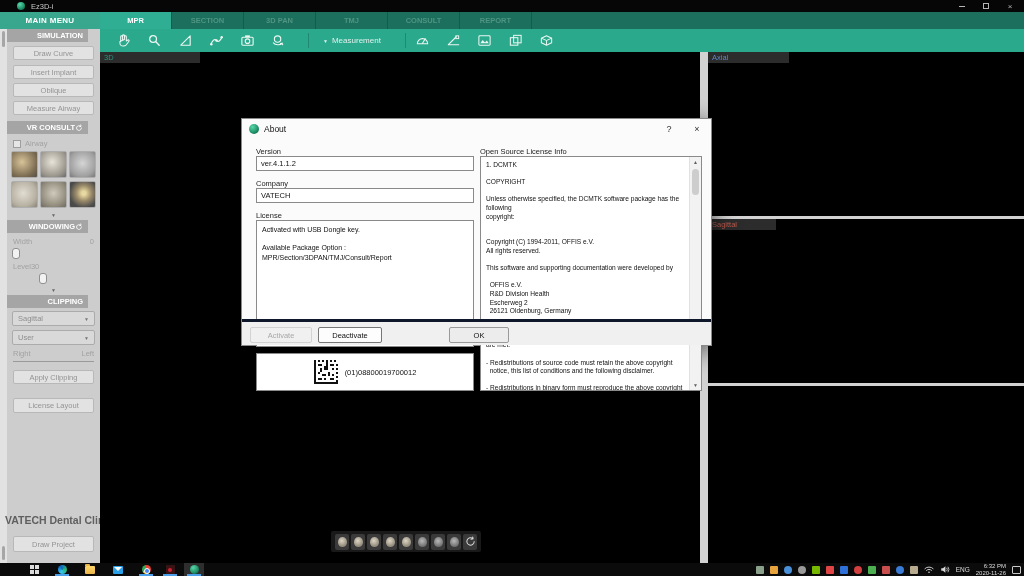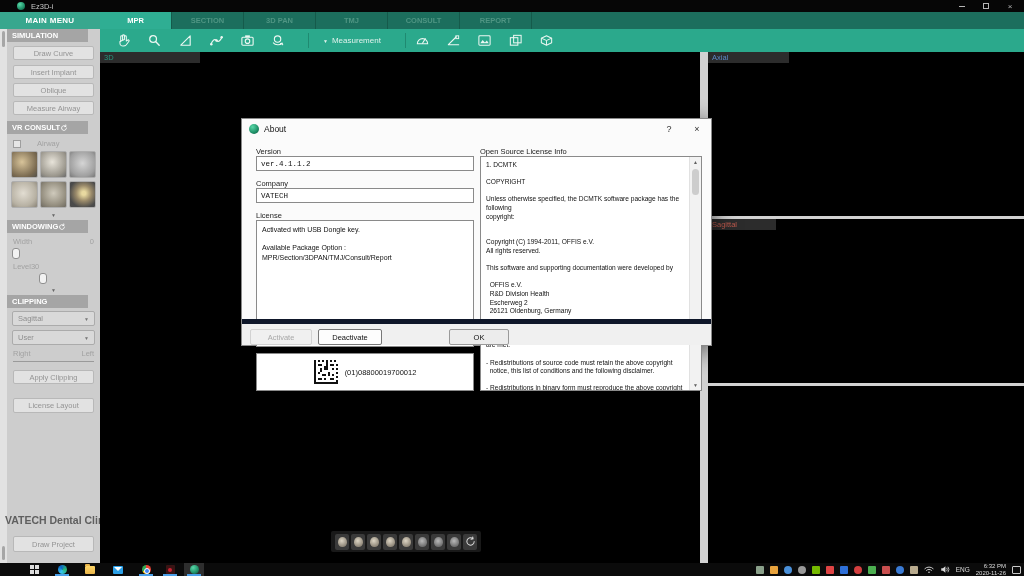--- a/index.html
+++ b/index.html
@@ -27,21 +27,21 @@
   .tb-ic{width:18px;height:18px;display:flex;align-items:center;justify-content:center;margin-right:13px}
   .tb-sep{width:1px;height:15px;background:#1f8a71;margin:0 8px}
   .tb-meas{display:flex;align-items:center;gap:4px;color:#dff2ec;font-size:8px;padding:0 16px 0 6px}
   .caret{font-size:5px;color:#dff2ec}
 
   
   .sidebar{left:0;top:29px;width:100px;height:534px;background:#cdcdcd}
   .scrollstrip{position:absolute;left:0;top:0;width:7px;height:100%;background:#e2e2e2}
   .scrollthumb{position:absolute;left:2px;width:3px;background:#a6a6a6;border-radius:2px}
   .side-c{position:absolute;left:7px;top:0;right:0;height:100%}
-  .sec-h{position:absolute;left:0;right:12px;height:13px;background:#a5a5a5;color:#fff;font-size:7.5px;font-weight:bold;display:flex;align-items:center;justify-content:flex-start;padding:0 5px}
+  .sec-h{position:absolute;left:0;right:12px;height:13px;background:#a5a5a5;color:#fff;font-size:7.5px;font-weight:bold;display:flex;align-items:center;justify-content:flex-end;padding:0 5px}
   .s-btn{position:absolute;left:6px;right:6px;height:14px;background:#e2e2e2;border:1px solid #b8b8b8;border-radius:2px;color:#949494;font-size:7.5px;display:flex;align-items:center;justify-content:center}
   .chk{width:8px;height:8px;background:#e6e6e6;border:1px solid #9e9e9e}
   .s-lbl{color:#a2a2a2;font-size:7.5px}
   .thumb6{position:absolute;width:27px;height:27px;border-radius:2px;border:1px solid #aeaeae}
   .collapse{position:absolute;left:0;right:0;text-align:center;font-size:5px;color:#666}
   .sl-thumb{position:absolute;width:8px;height:11px;background:#f2f2f2;border:1px solid #8f8f8f;border-radius:3px}
   .dd{position:absolute;left:5px;right:5px;height:15px;background:#d9d9d9;border:1px solid #ababab;border-radius:2px;display:flex;align-items:center;justify-content:space-between;padding:0 5px;color:#8f8f8f;font-size:7.5px}
   .clinic{position:absolute;left:-2px;width:104px;overflow:hidden;white-space:nowrap;font-size:10.5px;font-weight:bold;color:#5f5f5f}
 
   
@@ -58,28 +58,28 @@
   .o-btn{width:14px;height:16px;background:#3a3a3a;border-radius:2px;display:flex;align-items:center;justify-content:center}
   .head{width:9px;height:10px;border-radius:50% 50% 45% 45%;background:radial-gradient(circle at 42% 38%,#ddd5c4,#8e8678 72%,#5a5448)}
   .head.gray{background:radial-gradient(circle at 45% 40%,#b9b9b9,#6e6e6e 72%,#4a4a4a)}
 
   
   .dlg{left:241px;top:118px;width:471px;height:228px;background:#fbfbfb;border:1px solid #8a8a8a;box-shadow:0 5px 22px rgba(0,0,0,.65);z-index:50}
   .dlg-t{position:absolute;left:0;top:0;right:0;height:20px;background:#fbfbfb;display:flex;align-items:center;padding-left:7px}
   .dlg-title{font-size:8.5px;color:#111;margin-left:5px}
   .dlg-tb{width:28px;height:20px;display:flex;align-items:center;justify-content:center;color:#333;font-size:9px}
   .fld-lbl{position:absolute;font-size:7.5px;color:#222}
-  .fld{position:absolute;height:15px;background:#fff;border:1px solid #8a8a8a;font-family:Liberation Mono, monospace;font-size:7.5px;color:#111;padding:0 4px;width:218px}
+  .fld{position:absolute;height:15px;background:#fff;border:1px solid #8a8a8a;font-family:Liberation Sans, sans-serif;font-size:7.5px;color:#111;padding:0 4px;width:218px}
   .box{position:absolute;background:#fff;border:1px solid #8a8a8a}
   .pre{white-space:pre-wrap;font-size:7px;line-height:9.2px;color:#111;padding:4px 5px}
   .oss-pre{white-space:pre-wrap;font-size:6.6px;line-height:8.6px;color:#111;padding:4px 16px 4px 5px;height:100%;overflow:hidden}
   .sbar{position:absolute;right:0;top:0;bottom:0;width:12px;background:#f2f2f2;border-left:1px solid #e1e1e1}
   .sbar .ar{position:absolute;left:0;width:11px;text-align:center;font-size:5px;color:#606060}
   .sbar .th{position:absolute;left:2px;width:7px;height:26px;background:#cdcdcd;border-radius:4px;top:12px}
-  .dlg-foot{position:absolute;left:0;right:0;bottom:0;height:26px;background:#f0f0f0;border-top:5px solid #0f172a}
+  .dlg-foot{position:absolute;left:0;right:0;bottom:0;height:26px;background:#f0f0f0;border-top:3px solid #0f172a}
   .d-btn{position:absolute;top:5px;height:16px;font-size:7.5px;display:flex;align-items:center;justify-content:center;border-radius:2px}
   .d-btn.dis{background:#f0f0f0;border:1px solid #d2d2d2;color:#a8a8a8}
   .d-btn.nrm{background:#fdfdfd;border:1px solid #777;color:#111}
   .d-btn.ok{background:#ececec;border:1px solid #9a9a9a;color:#111}
 
   
   .taskbar{left:0;bottom:0;width:1024px;height:13px;background:#0b0b0b;display:flex;align-items:center}
   .tk{position:relative;width:20px;height:13px;display:flex;align-items:center;justify-content:center}
   .tk.active{background:#2e2e2e}
   .tk.run::after{content:"";position:absolute;left:3px;right:3px;bottom:0;height:2px;background:#4a9fe8}
@@ -221,21 +221,21 @@
     <div class="s-btn" style="top:36px">Insert Implant</div>
     <div class="s-btn" style="top:54px">Oblique</div>
     <div class="s-btn" style="top:72px">Measure Airway</div>
 
     <div class="sec-h" style="top:92px">
       <span>VR CONSULT</span>
       <svg width="8" height="8" viewBox="0 0 10 10">
           <path d="M8 5a3 3 0 1 1-1-2.2M7.2 1.2l.3 1.8-1.8.3" fill="none" stroke="#fff" stroke-width="1.1" stroke-linecap="round"></path>
         </svg>
     </div>
-    <div style="position:absolute;top:110px;left:6px;display:flex;align-items:center;gap:16px">
+    <div style="position:absolute;top:110px;left:6px;display:flex;align-items:center;gap:4px">
       <span class="chk"></span>
       <span class="s-lbl">Airway</span>
     </div>
     <div class="thumb6" style="top:122px;left:4px;background:radial-gradient(circle at 40% 40%,#d8c49a,#7a6a50 70%,#52504a)"></div>
     <div class="thumb6" style="top:122px;left:33px;background:radial-gradient(circle at 45% 40%,#e8e4da,#9a968c 70%,#6a6a6a)"></div>
     <div class="thumb6" style="top:122px;left:62px;background:radial-gradient(circle at 50% 45%,#d5d5d5,#a0a0a0 70%,#787878)"></div>
     <div class="thumb6" style="top:152px;left:4px;background:radial-gradient(circle at 45% 45%,#e2ddd2,#b8b2a4 65%,#8a8478)"></div>
     <div class="thumb6" style="top:152px;left:33px;background:radial-gradient(circle at 50% 45%,#cfcabc,#958f80 65%,#6e6a60)"></div>
     <div class="thumb6" style="top:152px;left:62px;background:radial-gradient(circle at 55% 45%,#e8d9a0 10%,#9a8a6a 40%,#4a4a4a 75%)"></div>
     <div class="collapse" style="top:183px">▼</div>

